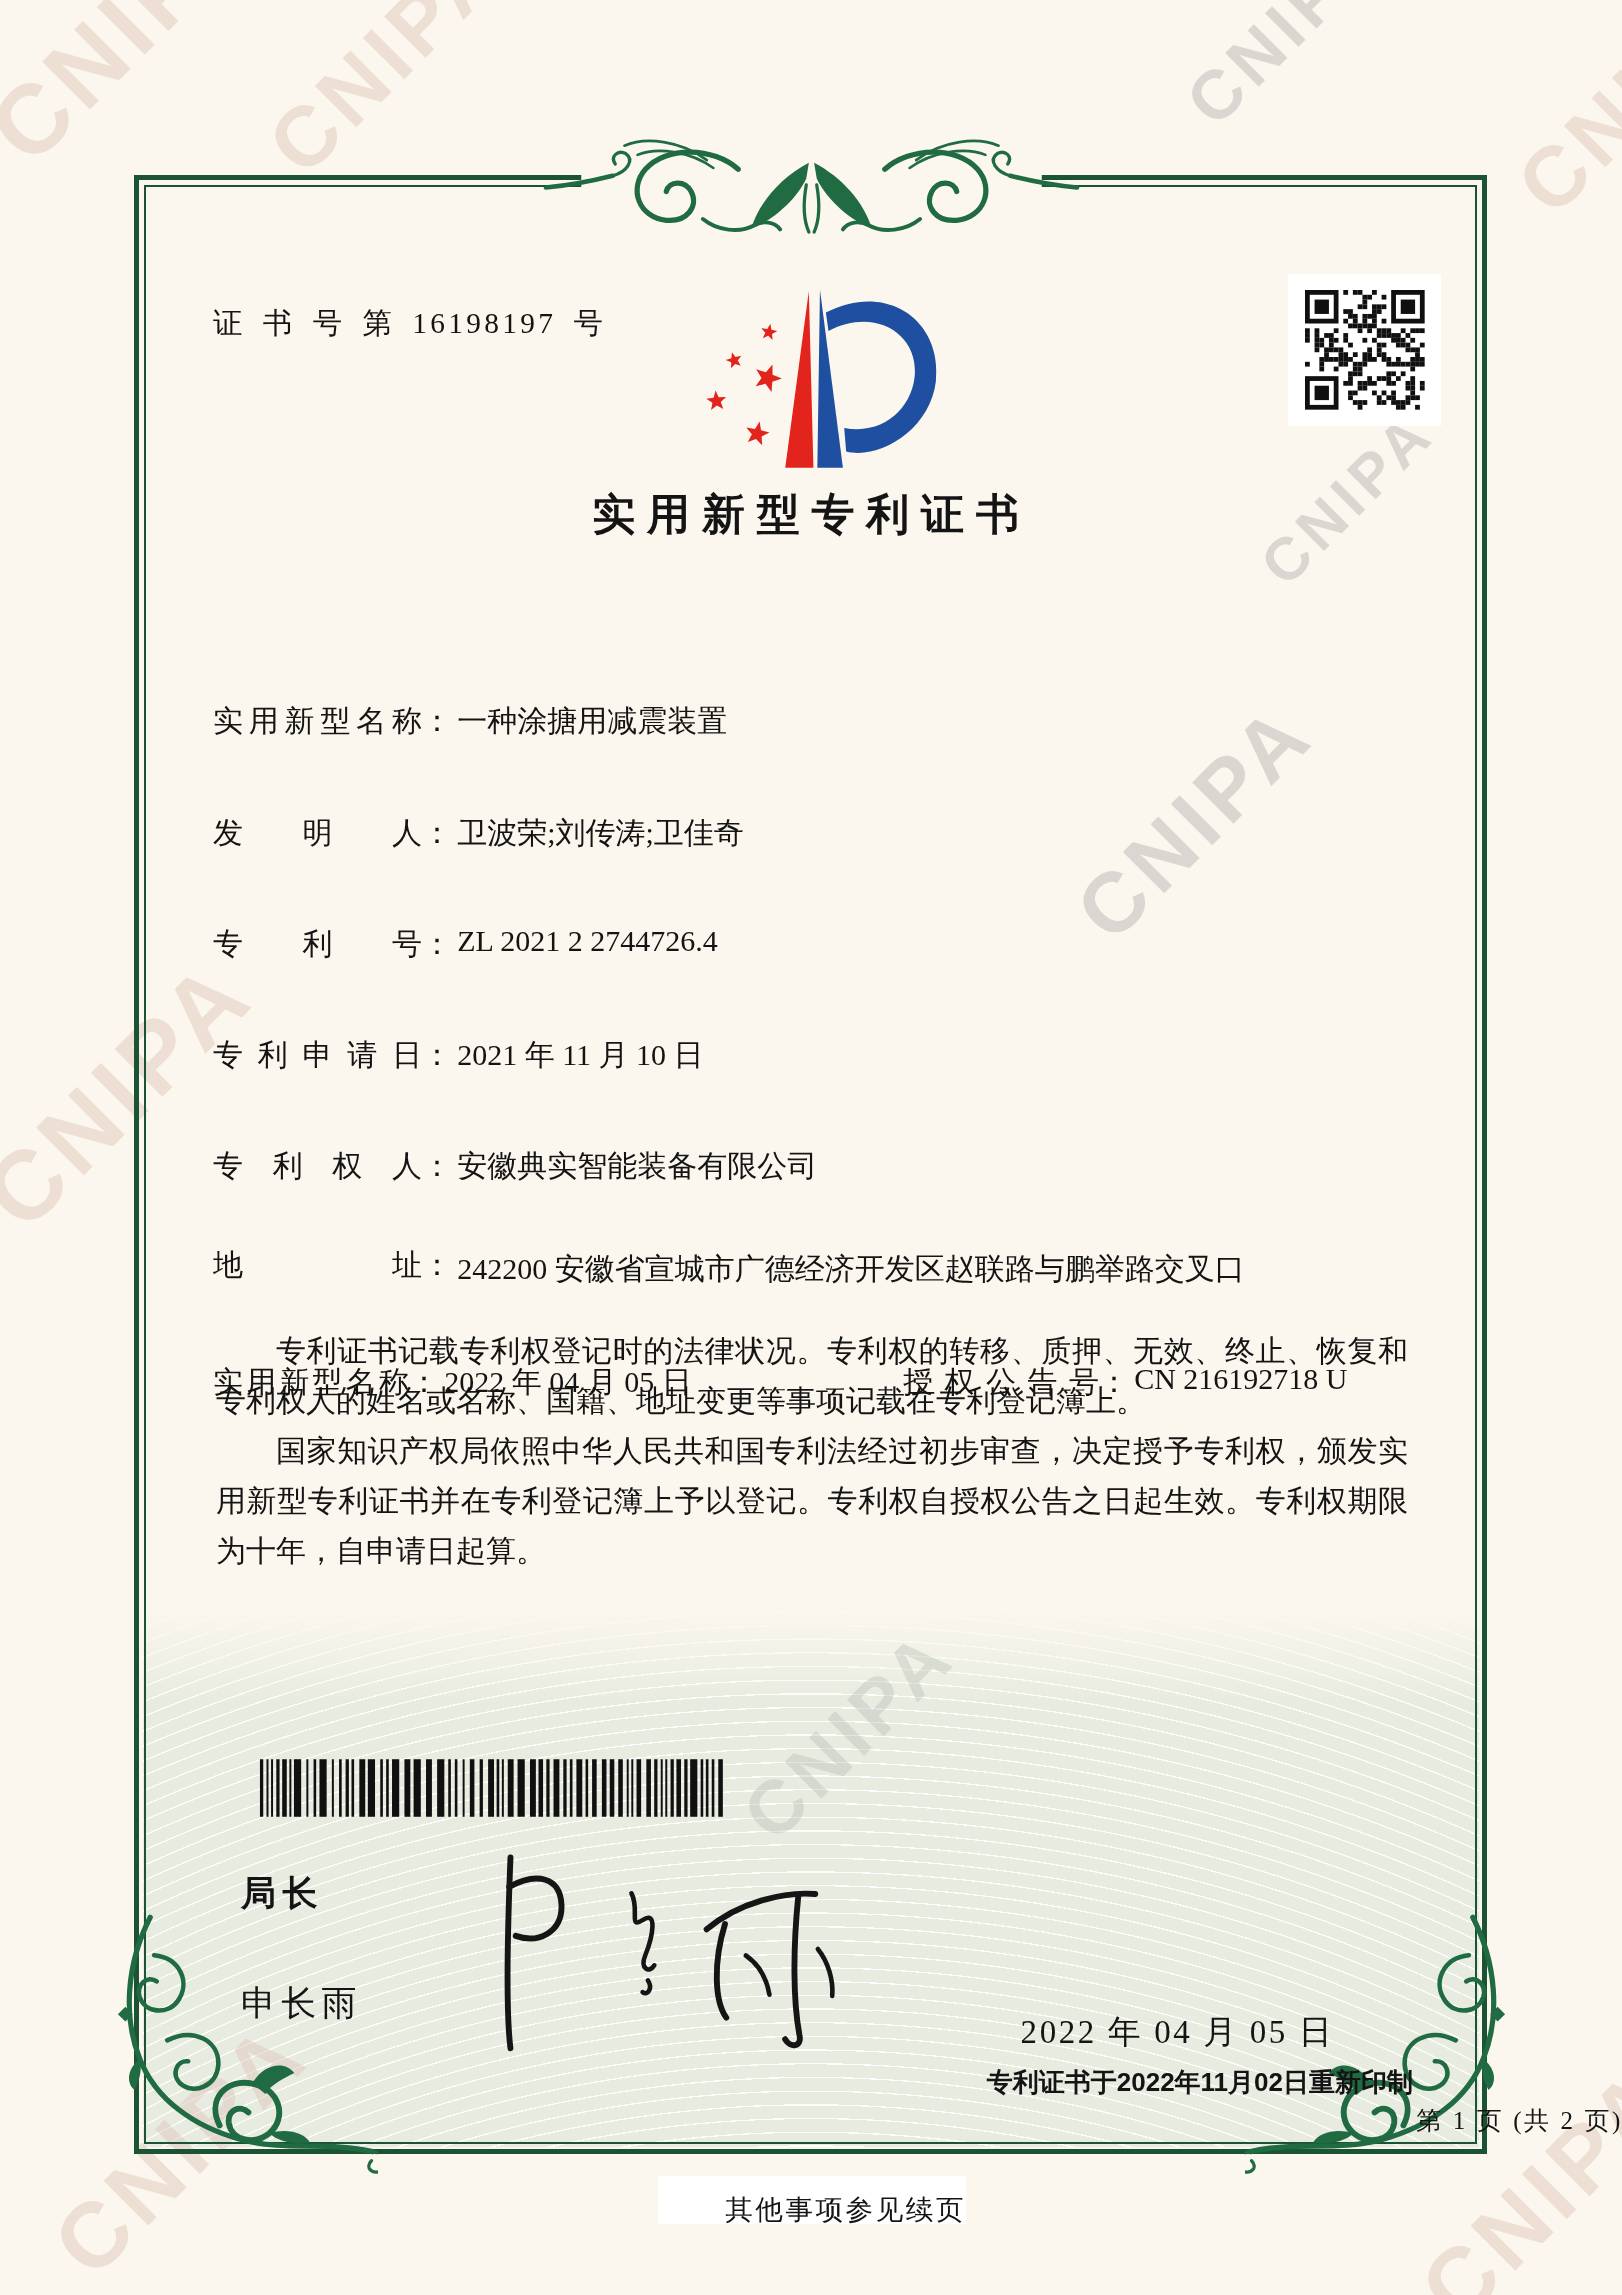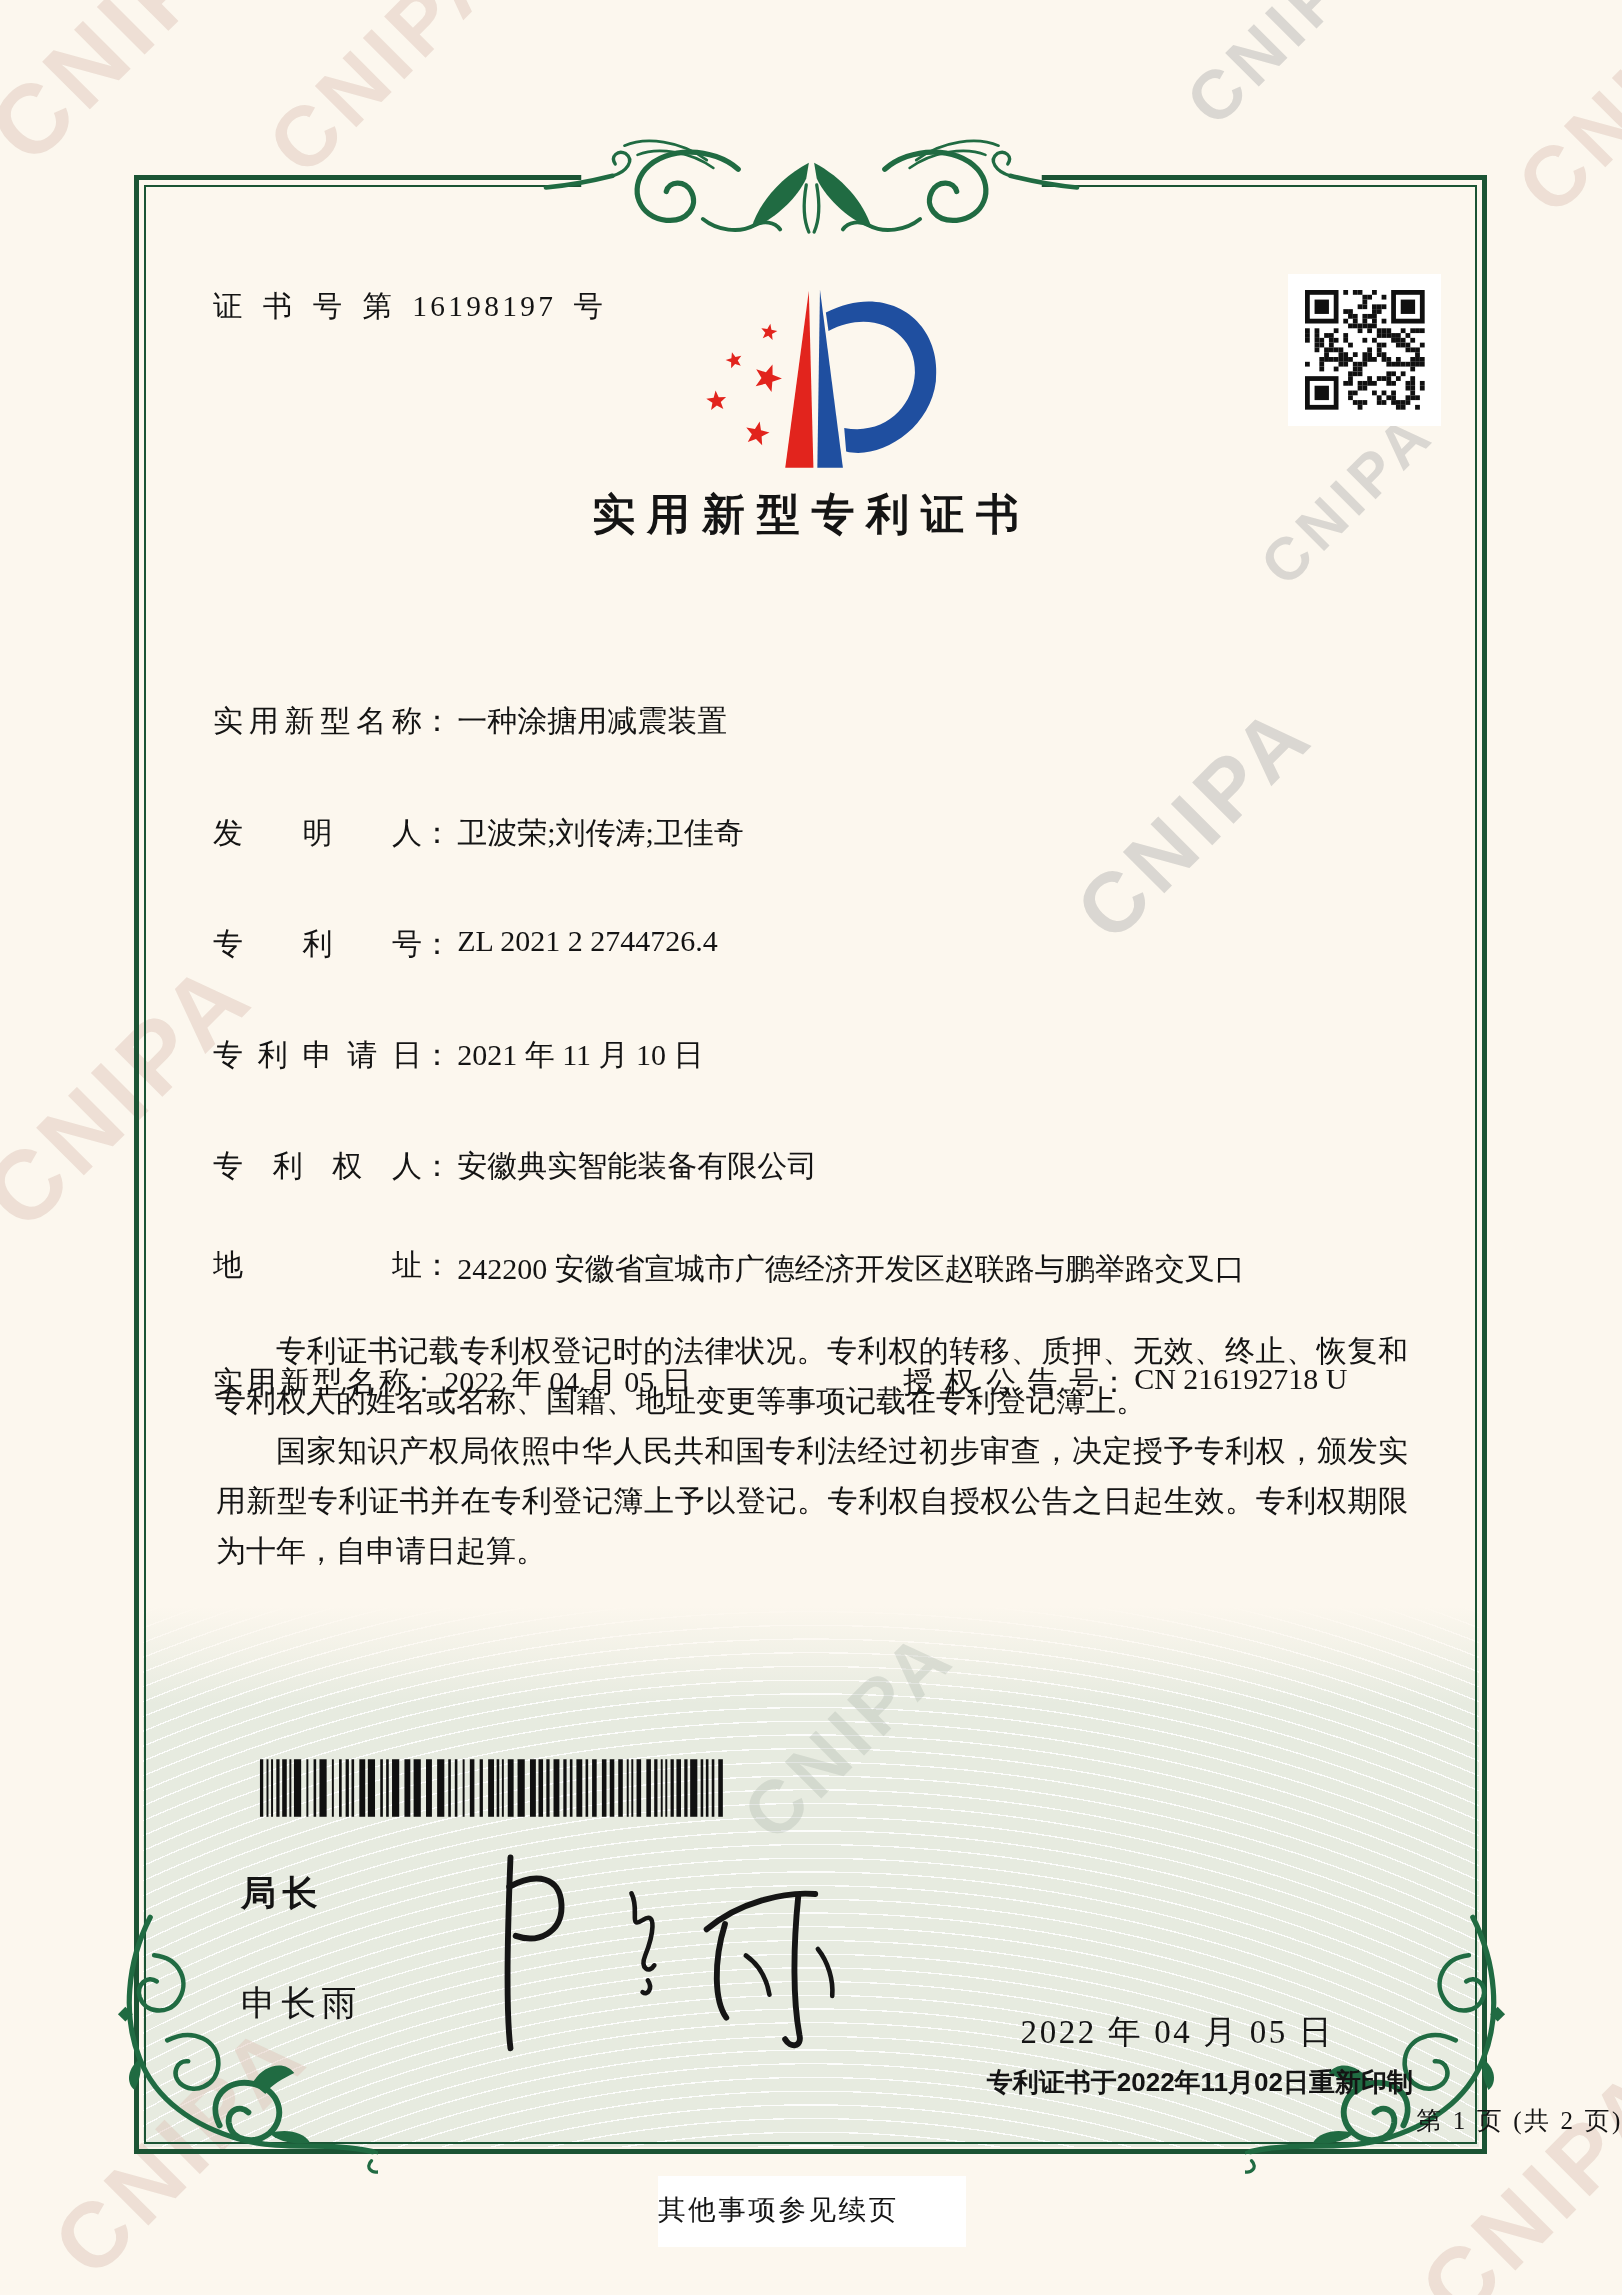--- a/index.html
+++ b/index.html
@@ -23,21 +23,21 @@
         background:linear-gradient(to bottom,#fcf7ee 0%,rgba(252,247,238,0) 100%)}
   
   .frame{position:absolute;left:134px;top:175px;width:1343px;height:1969px;border:5.9px solid var(--green);z-index:2;pointer-events:none}
   .frame-inner{position:absolute;left:5.2px;top:5.2px;right:5.2px;bottom:5.2px;border:2px solid var(--green)}
   
   .ornament-top{position:absolute;left:542px;top:122px;z-index:3}
   .flourish{position:absolute;z-index:3}
   .flourish.left{left:90px;top:1912px}
   .flourish.right{left:1245px;top:1912px;transform:scaleX(-1)}
   
-  .cert-no{position:absolute;left:213px;top:287px;font-size:29.4px;letter-spacing:3.3px;word-spacing:6.5px;z-index:4}
+  .cert-no{position:absolute;left:213px;top:304px;font-size:29.4px;letter-spacing:3.3px;word-spacing:6.5px;z-index:4}
   .title{position:absolute;left:0;top:486px;width:100%;text-align:center;font-size:43px;font-weight:700;letter-spacing:11.8px;z-index:4}
   .logo{position:absolute;left:687px;top:247px;z-index:4}
   .qr-box{position:absolute;left:1288px;top:274px;width:153px;height:152px;background:#fff;z-index:4}
   .qr-box svg{position:absolute;left:17px;top:16.4px}
   
   .field-row{position:absolute;left:213px;font-size:30px;z-index:4;white-space:nowrap}
   .f-label{display:inline-block;width:209px;text-align:justify;text-align-last:justify;vertical-align:top}
   .f-colon{display:inline-block;vertical-align:top}
   .f-value{display:inline-block;vertical-align:top;margin-left:5.2px}
   .f-value.wrap{white-space:normal;width:818px;line-height:47px}
@@ -50,22 +50,22 @@
   .barcode{position:absolute;left:258px;top:1759px;z-index:4}
   .director-title{position:absolute;left:241px;top:1870px;font-family:"Liberation Sans","DejaVu Sans",sans-serif;
       font-weight:600;font-size:35px;letter-spacing:6.5px;z-index:4}
   .director-name{position:absolute;left:241px;top:1980px;font-family:"Liberation Sans","DejaVu Sans",sans-serif;
       font-weight:400;font-size:35px;letter-spacing:5.2px;z-index:4}
   .sig{position:absolute;left:432px;top:1831px;z-index:4}
   .issue-date{position:absolute;left:968px;top:2010px;width:419px;text-align:center;font-size:33px;letter-spacing:2.6px;z-index:4}
   .reprint{position:absolute;left:942px;top:2065px;width:471px;text-align:right;font-size:26px;
       font-family:"Liberation Sans","DejaVu Sans",sans-serif;font-weight:700;z-index:4}
   .page-info{position:absolute;left:0;top:2104px;width:100%;text-align:right;font-size:25px;letter-spacing:2.6px;z-index:4}
-  .cont-note{position:absolute;left:658px;top:2176px;width:308px;height:71px;background:#fff;
-      text-align:left;line-height:68px;font-size:27.5px;letter-spacing:2.6px;z-index:4}
+  .cont-note{position:absolute;left:658px;top:2176px;width:308px;height:48px;background:#fff;
+      text-align:right;line-height:68px;font-size:27.5px;letter-spacing:2.6px;z-index:4}
 </style>
 </head>
 <body>
 
 <div class="band"></div>
 
 <div class="frame">
   <div class="frame-inner"></div>
 </div>
 

